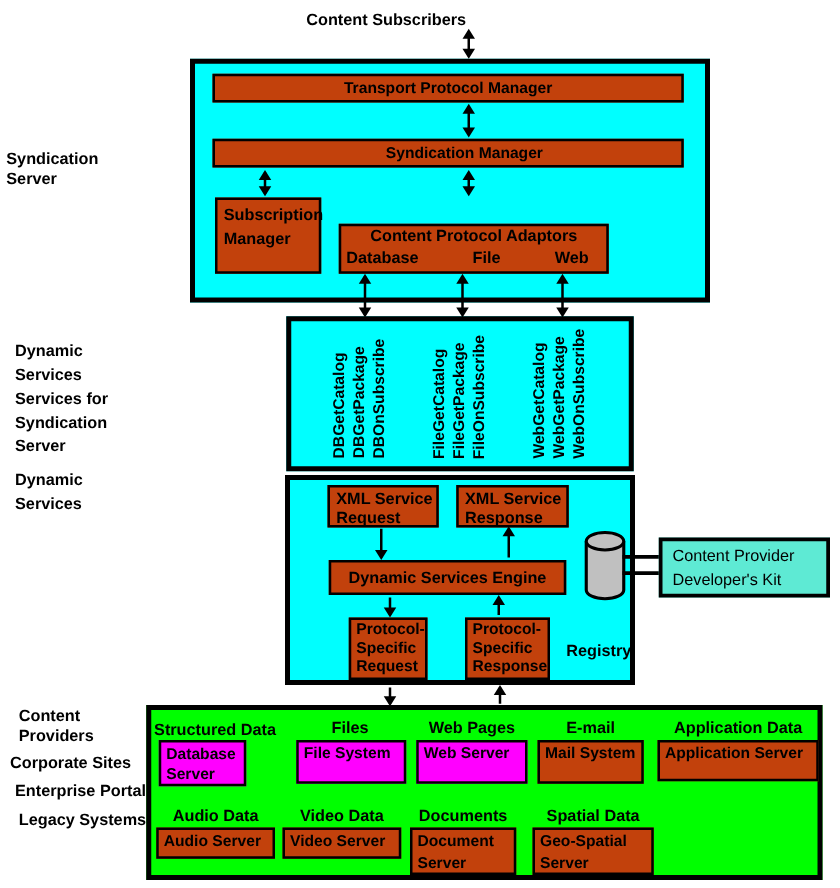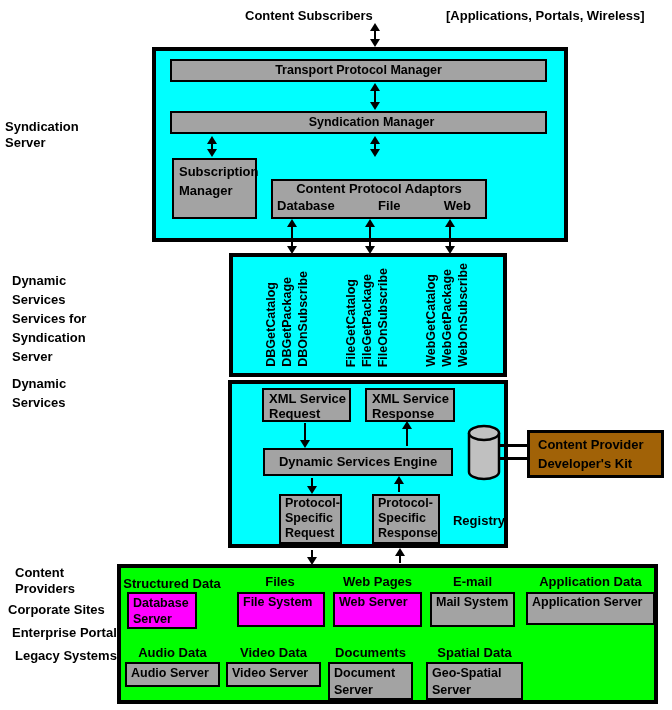--- a/index.html
+++ b/index.html
@@ -5,25 +5,25 @@
   html,body { margin:0; padding:0; background:#fff; }
   .stage {
     position:relative; width:672px; height:710px; background:#fff;
     font-family:"Liberation Sans", sans-serif; color:#000; overflow:hidden;
   }
   .lbl { position:absolute; font-weight:bold; font-size:13px; line-height:16px; }
   .pre { white-space:pre-line; }
   .nowrap { white-space:nowrap; }
   .center { text-align:center; }
   .cyan-box { position:absolute; background:#00ffff; border:4px solid #000; box-sizing:border-box; }
-  .gray-box { position:absolute; background:#a3a3a3; border:2px solid #000; box-sizing:border-box;
+  .gray-box { position:absolute; background:#c2410c; border:2px solid #000; box-sizing:border-box;
               font-weight:bold; font-size:12.5px; line-height:15px; }
   .magenta { background:#ff00ff; }
-  .kit-box { position:absolute; background:#a16207; border:3px solid #000; box-sizing:border-box;
-             font-weight:bold; font-size:13px; line-height:19px; }
+  .kit-box { position:absolute; background:#5eead4; border:3px solid #000; box-sizing:border-box;
+             font-weight:normal; font-size:13px; line-height:19px; }
   .hline { position:absolute; background:#000; height:3px; }
   
   .varrow { position:absolute; width:12px; }
   .varrow .line { position:absolute; left:50%; top:2px; bottom:2px; width:2px; margin-left:-1px; background:#000; }
   .varrow.a-up::before {
     content:""; position:absolute; top:0; left:50%; margin-left:-5px;
     border-left:5px solid transparent; border-right:5px solid transparent; border-bottom:8px solid #000; }
   .varrow.a-down::after {
     content:""; position:absolute; bottom:0; left:50%; margin-left:-5px;
     border-left:5px solid transparent; border-right:5px solid transparent; border-top:8px solid #000; }
@@ -33,21 +33,20 @@
             font-size:12.5px; line-height:14px; white-space:nowrap; }
   .adaptor-row { position:absolute; left:0; right:0; bottom:4px; display:flex;
                  justify-content:space-between; padding:0 14px 0 4px; font-weight:bold; font-size:13px; }
 </style>
 </head>
 <body>
 
 <div class="stage">
 
   <div class="lbl nowrap" style="left:245px; top:8px;">Content Subscribers</div>
-  <div class="lbl nowrap" style="left:446px; top:8px;">[Applications, Portals, Wireless]</div>
 
   <div class="lbl pre" style="left:5px; top:119px;">Syndication
 Server</div>
   <div class="lbl pre" style="left:12px; top:271px; line-height:19px;">Dynamic
 Services
 Services for
 Syndication
 Server</div>
   <div class="lbl pre" style="left:12px; top:374px; line-height:19px;">Dynamic
 Services</div>

